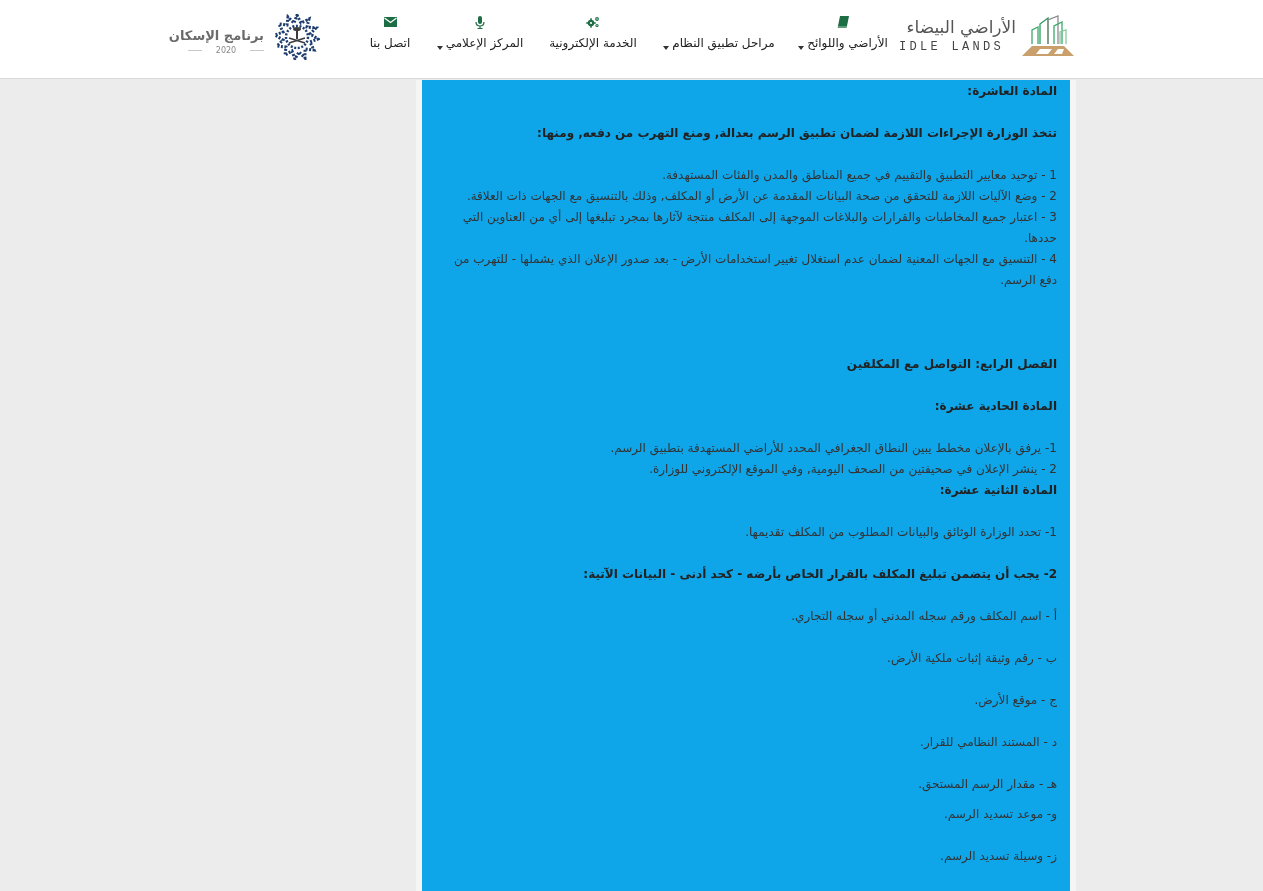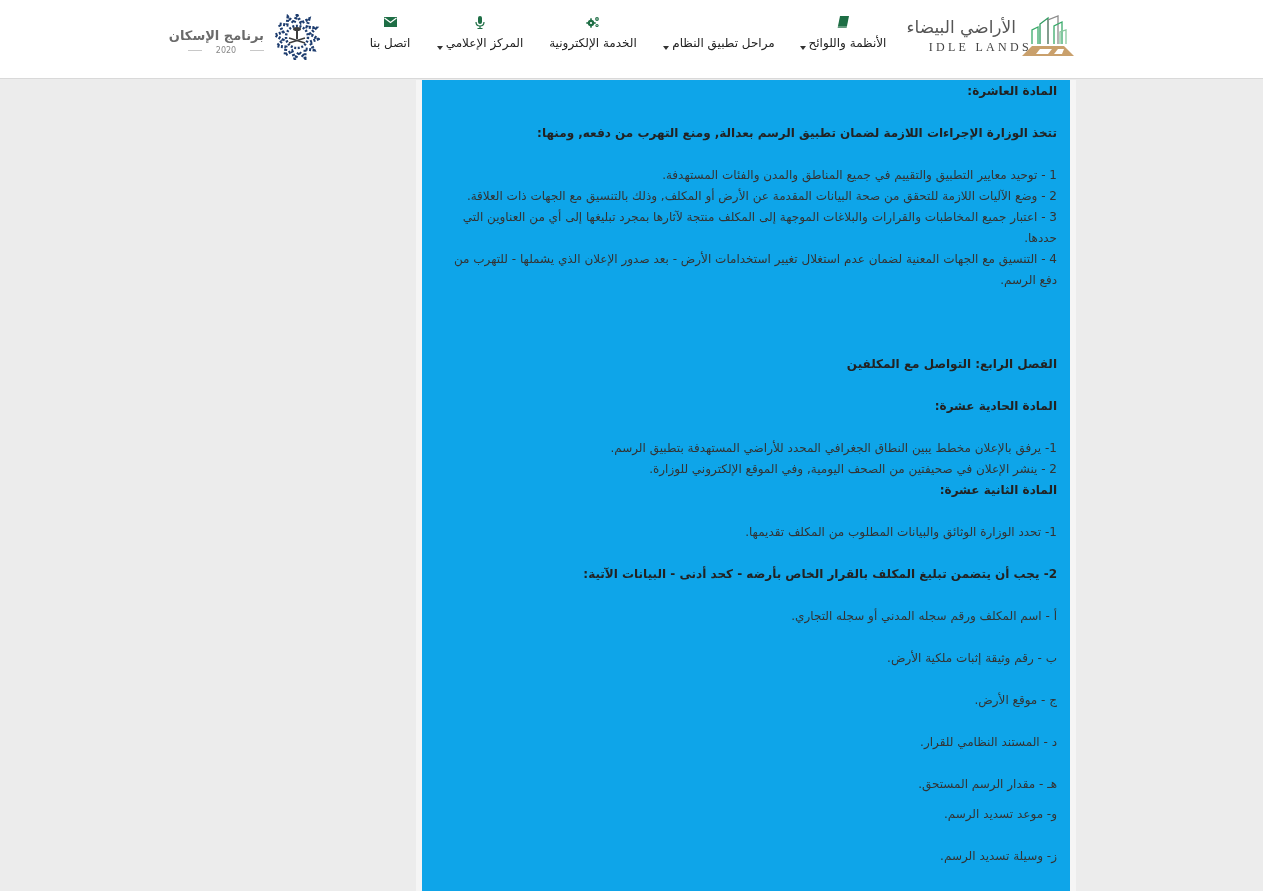--- a/index.html
+++ b/index.html
@@ -17,23 +17,23 @@
     }
     .logo-idle {
       position: absolute; left: 922px; top: 14px; width: 154px; height: 46px;
     }
     .logo-idle .ar {
       position: absolute; right: 60px; top: 3px;
       font-size: 17px; color: #555; direction: rtl; white-space: nowrap;
       font-family: "DejaVu Sans", sans-serif;
     }
     .logo-idle .en {
-      position: absolute; right: 44px; top: 26px;
+      position: absolute; right: 72px; top: 26px;
       font-size: 12px; letter-spacing: 3.3px; color: #444; white-space: nowrap;
-      font-family: Liberation Serif, serif;
+      font-family: Liberation Mono, monospace;
     }
     .logo-idle svg { position: absolute; right: 0; top: 0; }
 
     .logo-iskan {
       position: absolute; left: 186px; top: 14px; width: 134px; height: 48px;
     }
     .logo-iskan .ar {
       position: absolute; right: 56px; top: 14px;
       font-size: 13px; font-weight: bold; color: #6b6b6b; direction: rtl; white-space: nowrap;
     }
@@ -100,21 +100,21 @@
   </div>
 
   <div class="nav" style="left:794px; width:98px;">
     <span class="ico">
       <svg width="12" height="12" viewBox="0 0 12 12">
           <path d="M3,0 H12 L10,10 H1 Z" fill="#1e6e45"></path>
           <path d="M1,10 H10 L9.6,12 H0.6 Z" fill="#1e6e45" opacity="0.7"></path>
         </svg>
     </span>
     <span class="lbl">
-        <span>الأنظمة واللوائح</span>
+        <span>الأراضي واللوائح</span>
         <span class="caret"></span>
       </span>
   </div>
 
   <div class="nav" style="left:660px; width:118px;">
     <span class="ico"></span>
     <span class="lbl">
         <span>مراحل تطبيق النظام</span>
         <span class="caret"></span>
       </span>

